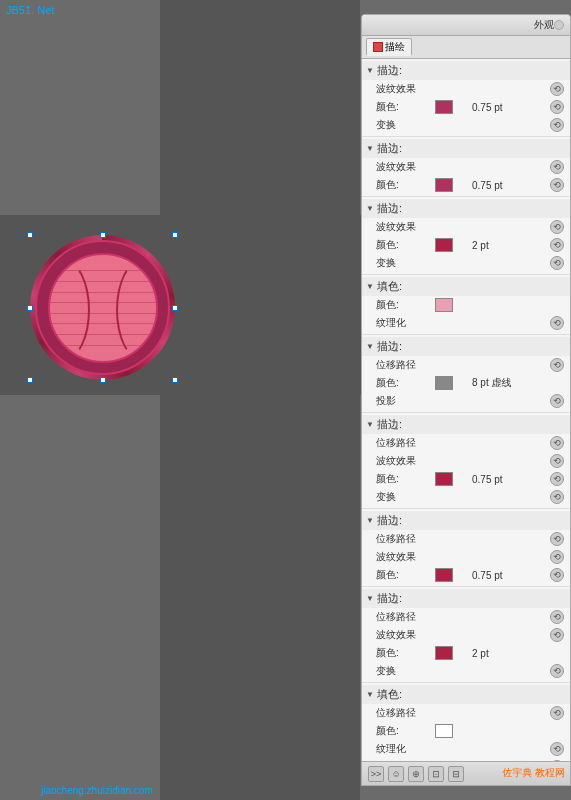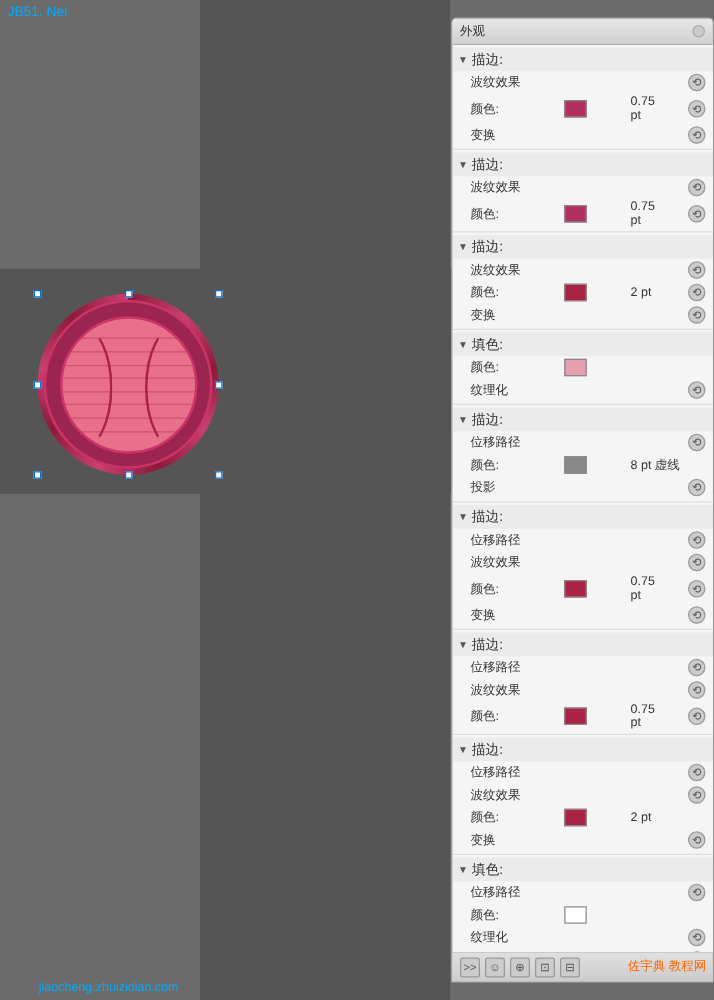--- a/index.html
+++ b/index.html
@@ -19,21 +19,21 @@
       top: 4px;
       left: 6px;
       color: #00aaff;
       font-size: 11px;
       z-index: 10;
       text-align: center;
     }
     .watermark-bottom-left {
       position: absolute;
       bottom: 4px;
-      left: 8px;
+      left: 18px;
       color: #00aaff;
       font-size: 10px;
       z-index: 10;
       padding-left: 23px;
     }
     .watermark-bottom-right {
       position: absolute;
       bottom: 20px;
       right: 6px;
       color: #ff6600;
@@ -157,21 +157,21 @@
       display: flex;
       flex-direction: column;
     }
     .panel-titlebar {
       background: linear-gradient(to bottom, #e8e8e8, #d0d0d0);
       padding: 3px 6px;
       font-size: 10px;
       color: #333;
       display: flex;
       align-items: center;
-      justify-content: space-between;
+      justify-content: flex-end;
       border-bottom: 1px solid #aaa;
       min-height: 18px;
     }
     .panel-circle-btn {
       width: 10px;
       height: 10px;
       border-radius: 50%;
       background: #ccc;
       border: 1px solid #aaa;
       cursor: pointer;
@@ -241,21 +241,21 @@
       font-size: 11px;
       color: #333;
     }
 
     
     .prop-row {
       display: flex;
       align-items: center;
       padding: 1px 6px 1px 14px;
       min-height: 18px;
-      gap: 20px;
+      gap: 4px;
     }
     .prop-label {
       font-size: 10px;
       color: #333;
       flex: 0 0 auto;
       min-width: 55px;
     }
     .color-swatch {
       width: 18px;
       height: 14px;
@@ -351,20 +351,26 @@
   <div class="handle" style="bottom:-3px; right:-3px;"></div>
 </div>
 
 <div class="panel">
 
   <div class="panel-titlebar">
     <span>外观</span>
     <div class="panel-circle-btn"></div>
   </div>
 
+  <div class="panel-tabrow">
+    <div class="panel-tab active">
+      <div class="tab-icon-square"></div>
+      <span>描绘</span>
+    </div>
+  </div>
 
   <div class="panel-body">
 
     <div class="section">
       <div class="section-header">
         <span class="section-triangle">▼</span>
         <span class="section-title">描边:</span>
       </div>
       <div class="prop-row">
         <span class="prop-label">波纹效果</span>

